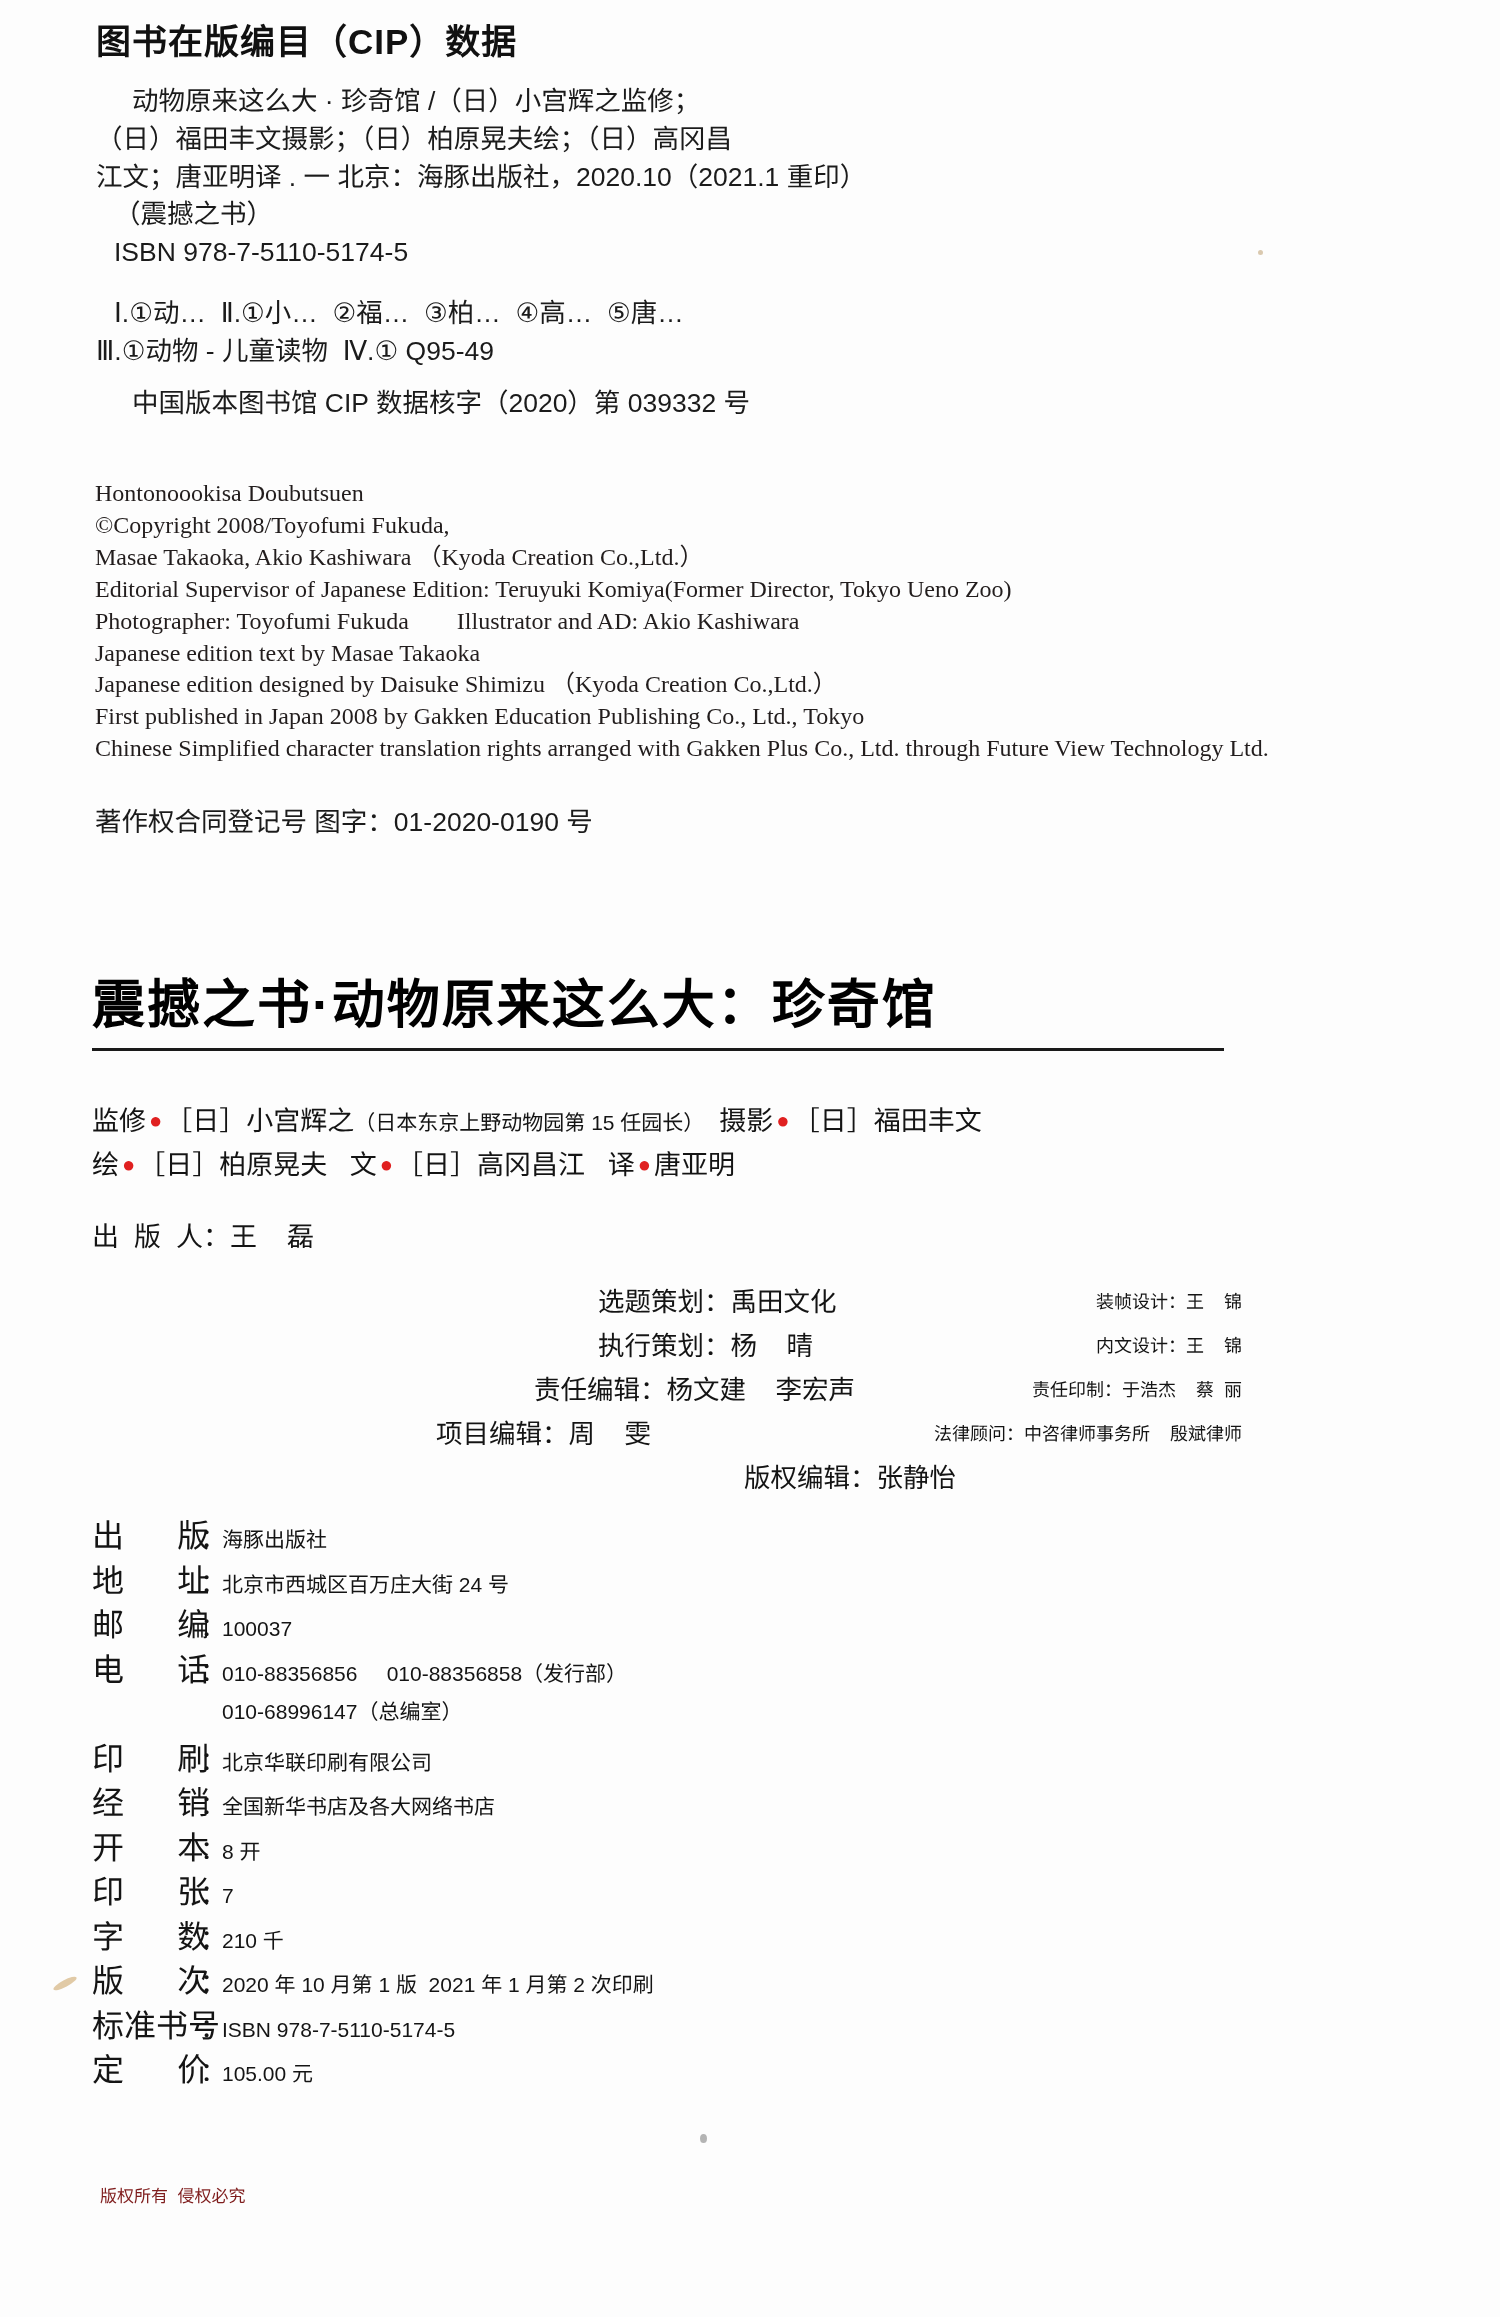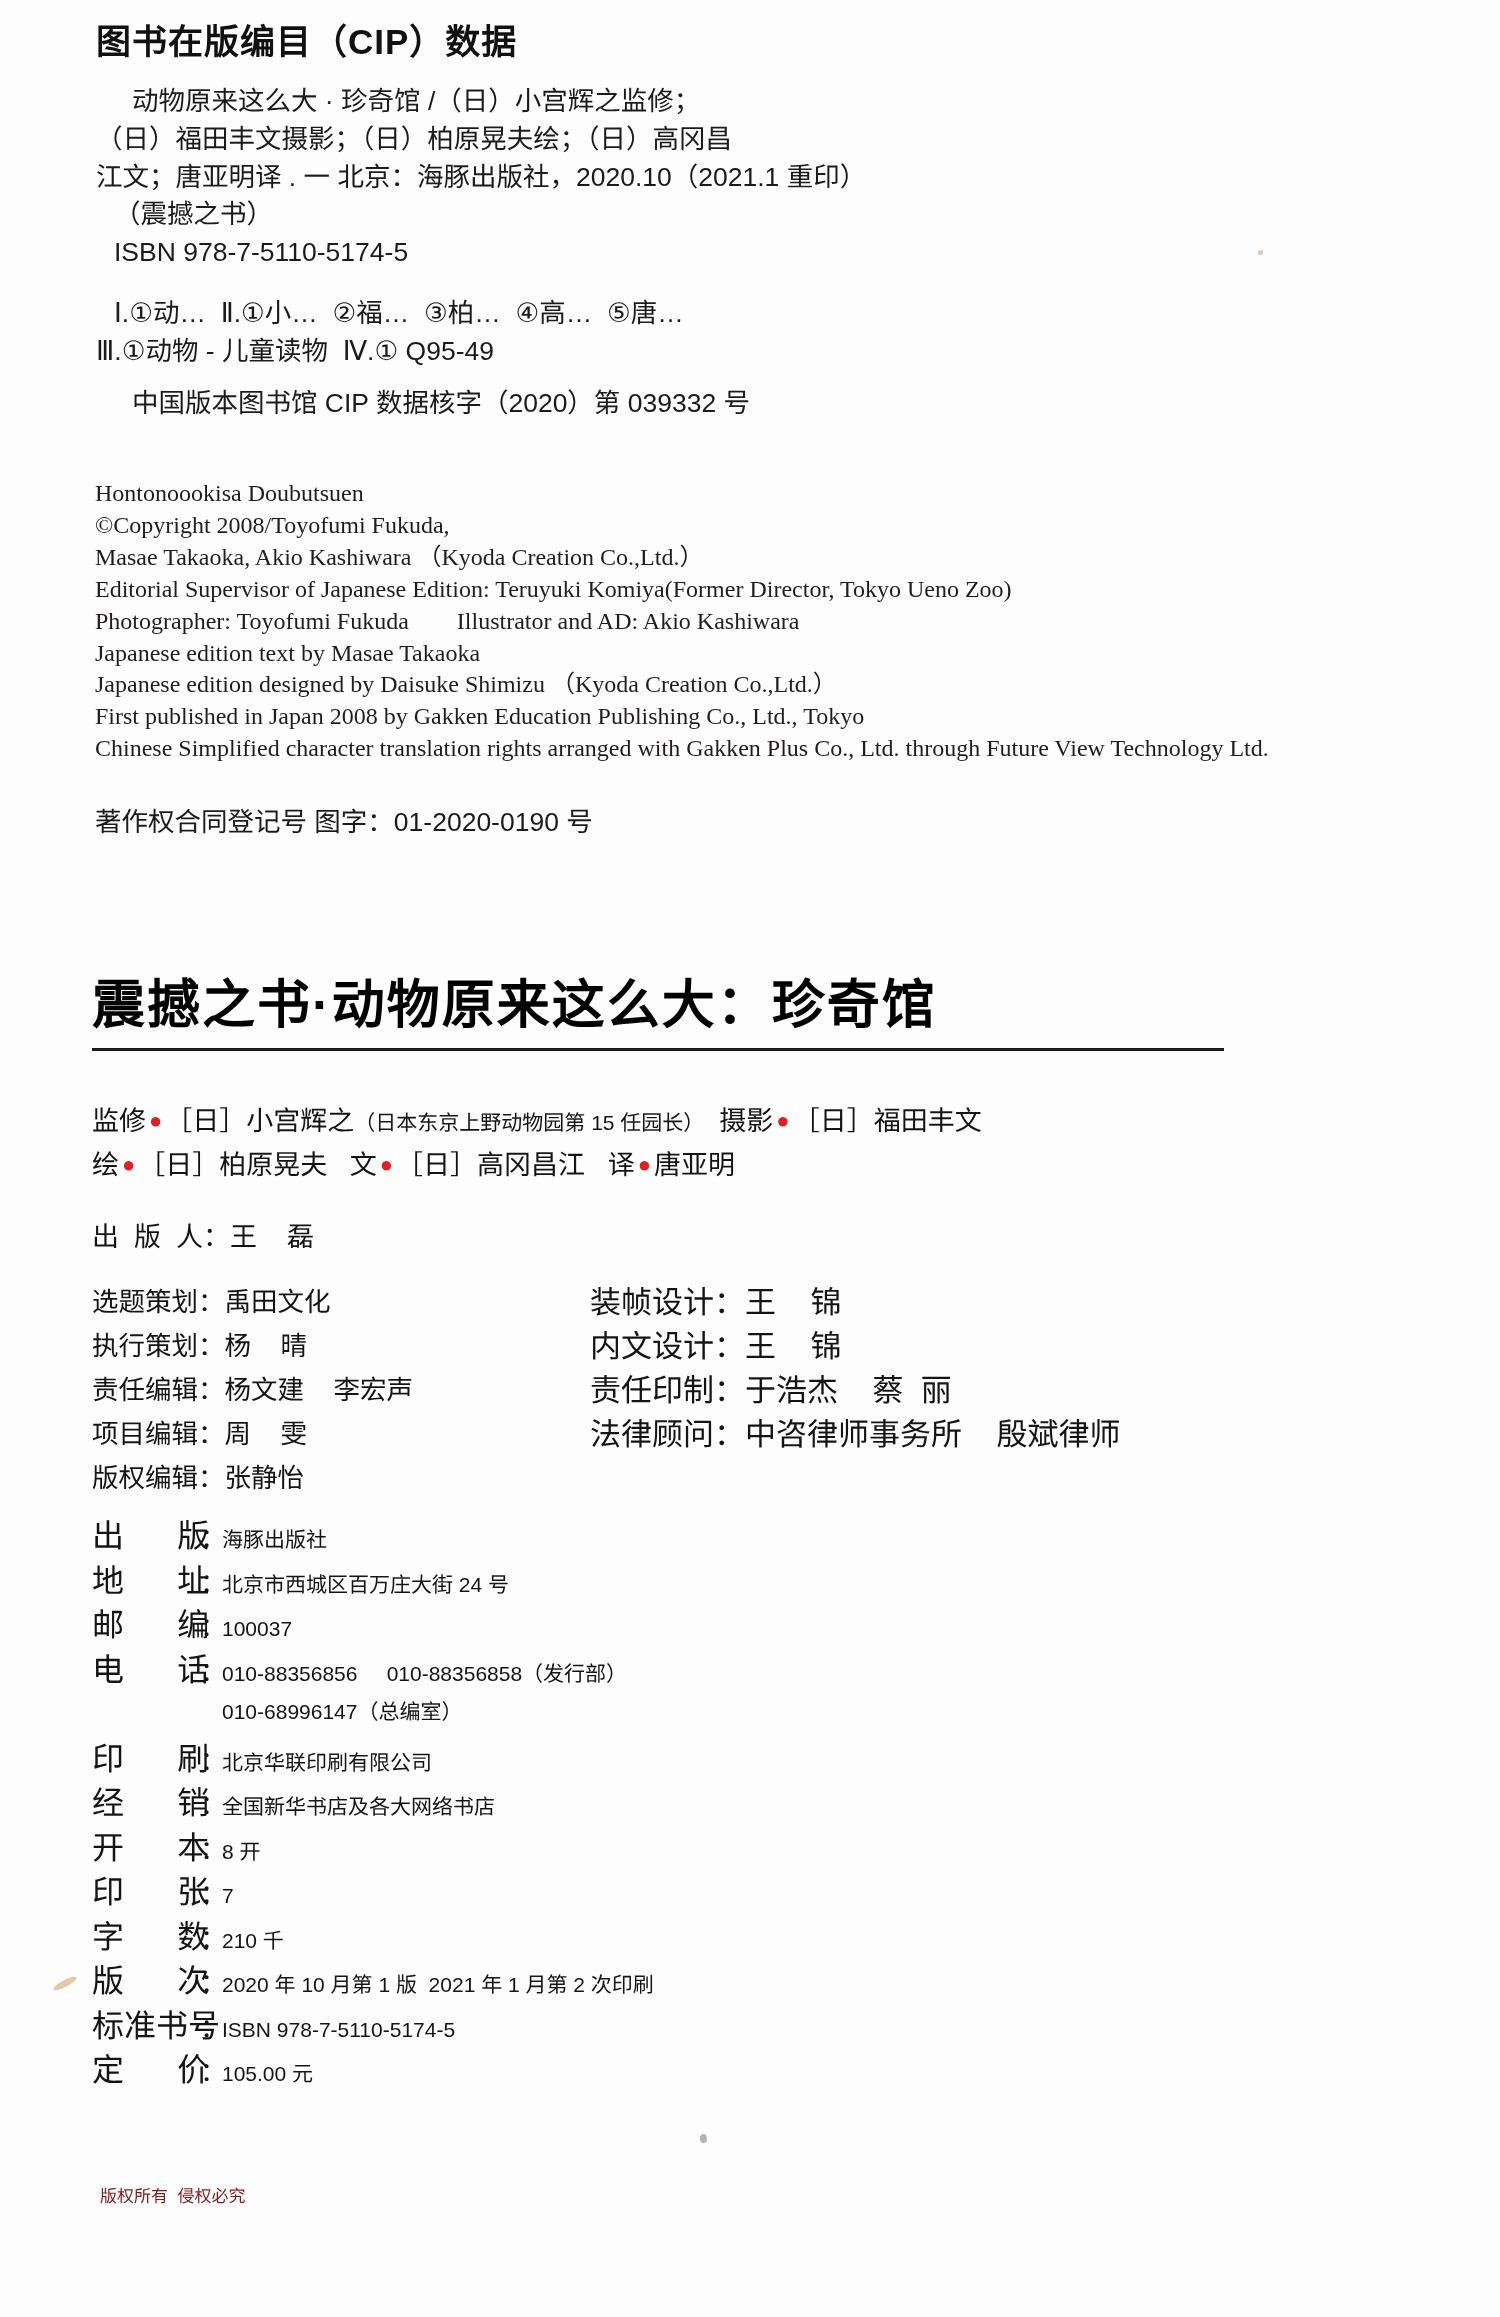--- a/index.html
+++ b/index.html
@@ -133,29 +133,30 @@
     position: absolute;
     left: 92px;
     top: 1280px;
     width: 1150px;
   }
   .staff-row {
     display: flex;
     line-height: 1.0;
     height: 44px;
     align-items: center;
+    justify-content: flex-end;
   }
   .staff-col-l {
     width: 498px;
     font-size: 26.5px;
     color: #141414;
     white-space: pre;
   }
   .staff-col-r {
-    font-size: 31px;
+    font-size: 18px;
     color: #141414;
     white-space: pre;
   }
 
   
   .imprint {
     position: absolute;
     left: 92px;
     top: 1510px;
     width: 1200px;

